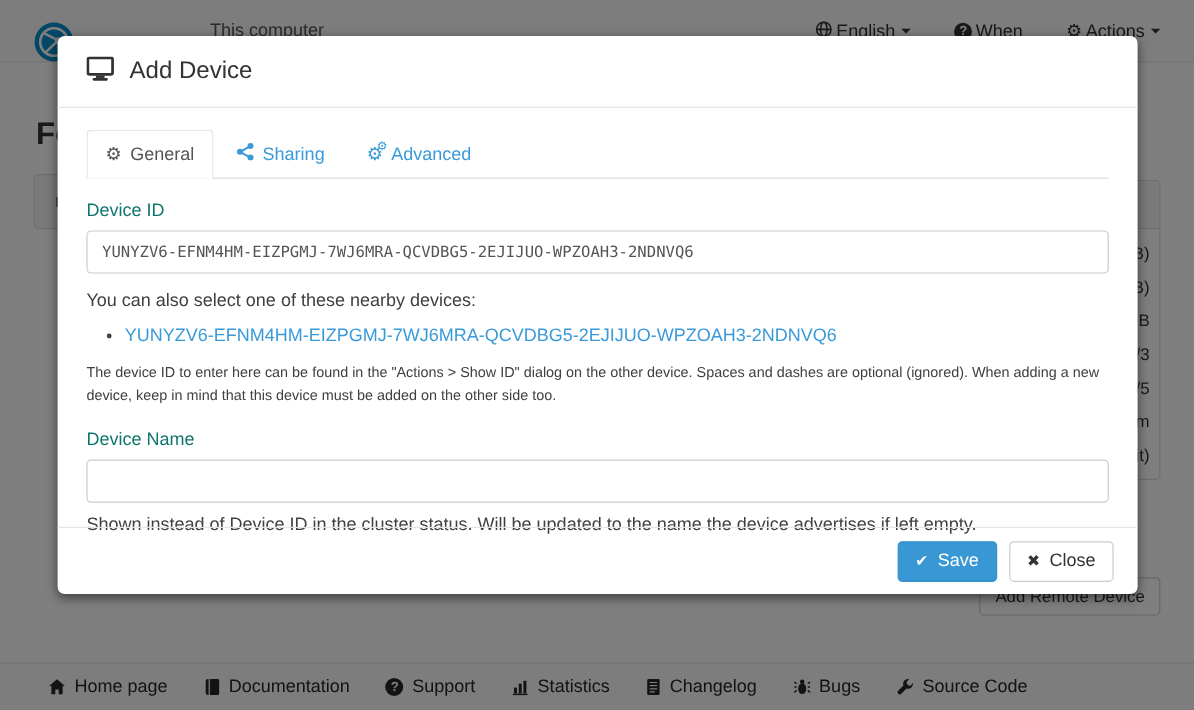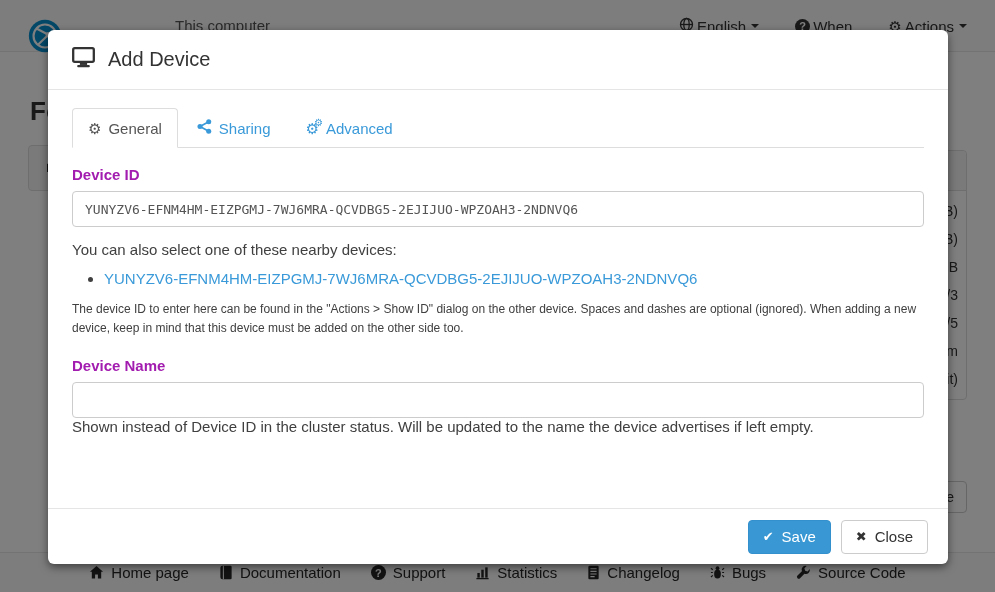--- a/index.html
+++ b/index.html
@@ -21,50 +21,50 @@
   .folders-panel { position:absolute; left:28px; top:145px; width:560px; height:46px; border:1px solid #ddd; border-radius:4px; background:#f5f5f5; display:flex; align-items:center; padding:0 17px; }
   .folder-glyph { font-size:17px; color:#222; }
 
   .device-panel { position:absolute; left:520px; right:28px; top:150px; border:1px solid #ddd; border-radius:4px; background:#fff; }
   .device-panel-header { height:40px; background:#f5f5f5; border-bottom:1px solid #ddd; border-radius:4px 4px 0 0; }
   .device-rows { padding:6px 8px; }
   .device-row { height:28px; line-height:28px; text-align:right; font-size:14px; color:#333; }
 
   .add-remote-btn { position:absolute; top:481px; right:28px; height:32px; line-height:30px; padding:0 12px; border:1px solid #ccc; background:#fff; border-radius:4px; font-size:14px; color:#333; cursor:pointer; }
 
-  .page-footer { position:absolute; left:0; right:0; top:552px; height:40px; background:#fafafa; border-top:1px solid #e7e7e7; display:flex; align-items:center; gap:30px; padding:0 40px;justify-content:center; }
+  .page-footer { position:absolute; left:0; right:0; top:552px; height:40px; background:#fafafa; border-top:1px solid #e7e7e7; display:flex; align-items:center; gap:30px; padding:0 40px; }
   .footer-link { display:flex; align-items:center; gap:7px; font-size:15px; color:#262626; cursor:pointer; white-space:nowrap; }
   .footer-link svg { display:block; }
   .qcircle.dark { background:#262626; }
 
   
   .backdrop { position:absolute; inset:0; background:rgba(0,0,0,0.5); }
-  .modal { position:absolute; left:48px; top:30px; width:900px; height:534px; background:#fff; border-radius:6px; box-shadow:0 3px 9px rgba(0,0,0,0.5); }
+  .modal { position:absolute; left:48px; top:30px; width:900px; height:465px; background:#fff; border-radius:6px; box-shadow:0 3px 9px rgba(0,0,0,0.5); }
   .modal-header { height:60px; border-bottom:1px solid #e5e5e5; display:flex; align-items:center; gap:13px; padding:0 24px; }
   .modal-title { font-size:20px; color:#333; }
   .modal-body { padding:18px 24px 0; }
 
   .nav-tabs { display:flex; border-bottom:1px solid #ddd; margin-bottom:18px; }
   .tab { display:flex; align-items:center; gap:7px; padding:10px 15px; font-size:15px; margin-right:3px; margin-bottom:-1px; cursor:pointer; border:1px solid transparent; }
   .tab.active { background:#fff; border-color:#ddd; border-bottom-color:#fff; border-radius:4px 4px 0 0; color:#555; cursor:default; }
   .tab.inactive { color:#3a9ad9; }
   .gears-pair { position:relative; display:inline-block; line-height:1; }
   .gears-pair .g1 { font-size:15px; color:#3a9ad9; }
   .gears-pair .g2 { font-size:10px; color:#3a9ad9; position:absolute; right:-4px; top:-3px; }
 
-  .form-label { font-weight:bold; font-size:15px; color:#a21caf; margin:0 0 8px; }
+  .form-label { font-weight:normal; font-size:15px; color:#0f766e; margin:0 0 8px; }
   .text-input { width:100%; height:36px; border:1px solid #ccc; border-radius:4px; padding:6px 12px; font-size:14px; color:#555; background:#fff; outline:none; }
   .mono { font-family:"DejaVu Sans Mono", monospace; font-size:13px; }
   .intro-text { font-size:15px; color:#404040; margin:14px 0 0; }
   .nearby-list { margin:12px 0 0; padding-left:32px; }
   .nearby-list li { font-size:15px; color:#404040; margin:2px 0; }
   .nearby-list a { color:#3a9ad9; text-decoration:none; cursor:pointer; }
   .help-p { font-size:12px; color:#404040; line-height:1.55; margin:13px 0 0; }
   .dn-label { margin-top:20px; }
-  .name-help { font-size:15px; color:#404040; }
+  .name-help { font-size:15px; color:#404040; margin-top:10px; }
 
   .modal-footer { position:absolute; bottom:0; left:0; right:0; height:56px; border-top:1px solid #e5e5e5; display:flex; justify-content:flex-end; align-items:center; gap:10px; padding:0 20px; }
   .btn { height:34px; padding:0 14px; border-radius:4px; font-size:15px; display:inline-flex; align-items:center; gap:8px; border:1px solid #ccc; background:#fff; color:#333; cursor:pointer; font-family:inherit; }
   .btn-primary { background:#3998d4; border-color:#3390cc; color:#fff; }
   .btn .glyph { font-size:13px; line-height:1; }
 </style>
 </head>
 <body>
 
 <div class="screen">

